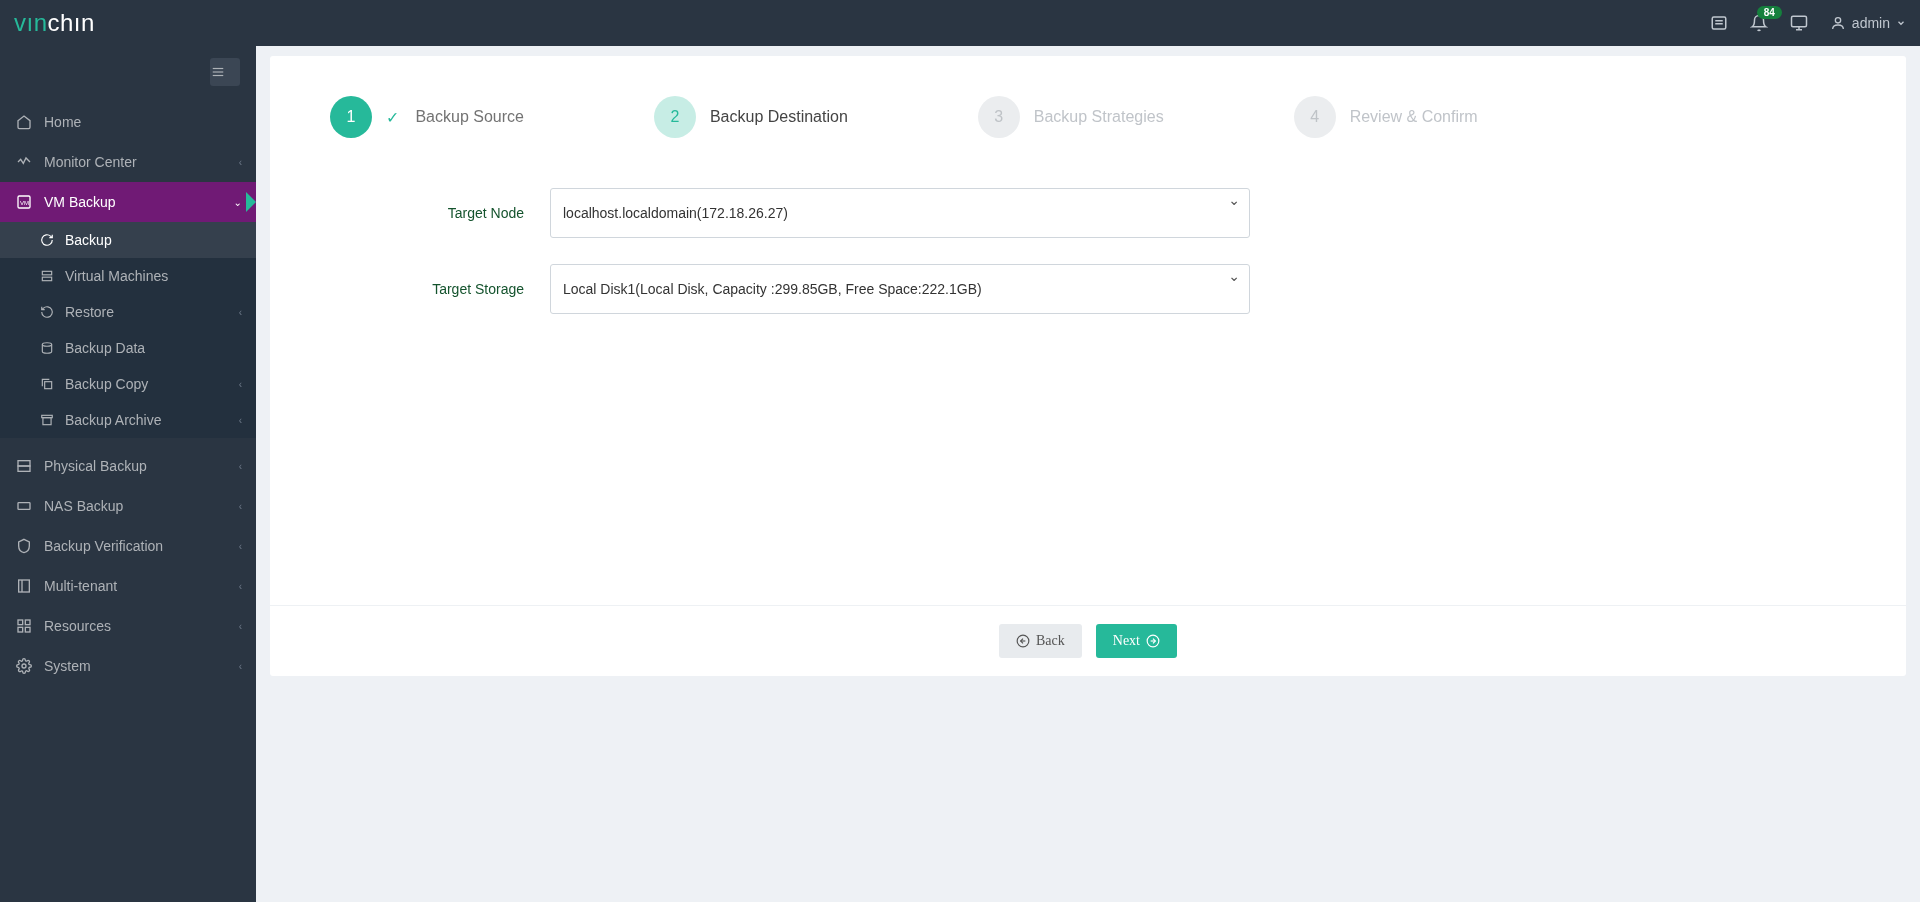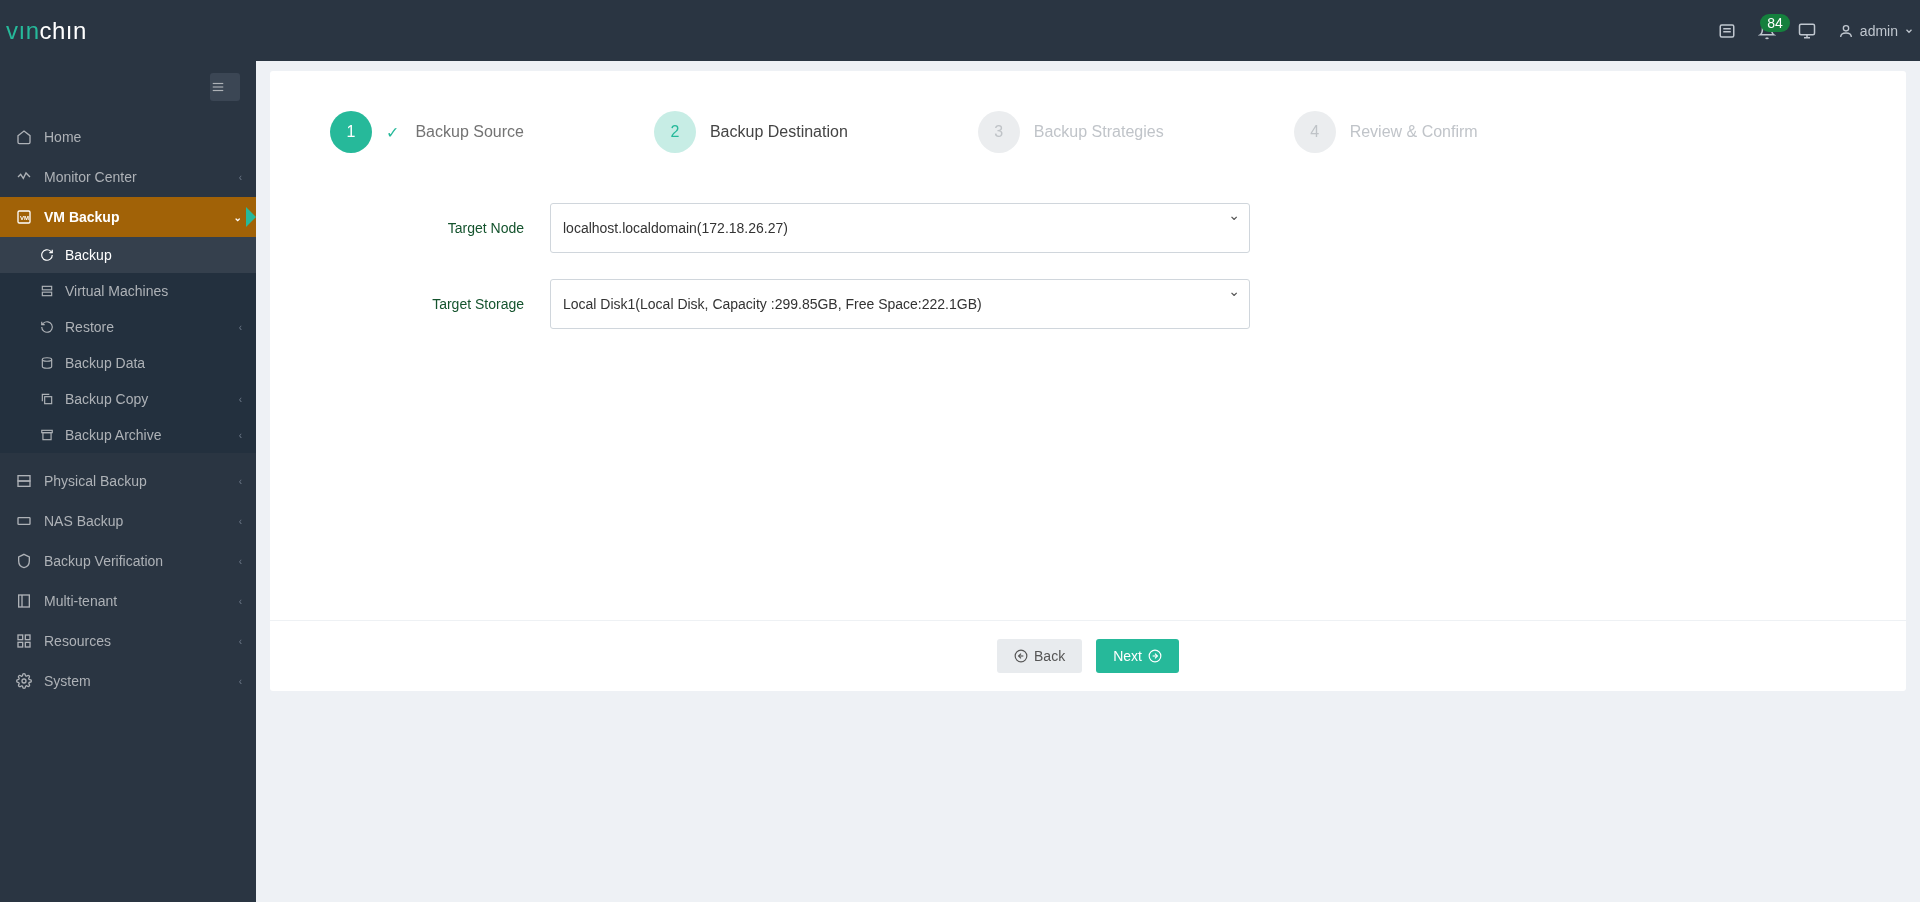--- a/index.html
+++ b/index.html
@@ -1,40 +1,40 @@
 <!DOCTYPE html>
 <html><head>
 <meta charset="utf-8">
 <style>
 * { box-sizing: border-box; margin: 0; padding: 0; }
 body { font-family: -apple-system, BlinkMacSystemFont, "Segoe UI", Arial, sans-serif; background: #eef1f5; color: #333; }
 
 
-.header { height: 61px; background: #2a3542; display: flex; align-items: center; padding: 0 6px; }
+.header { height: 46px; background: #2a3542; display: flex; align-items: center; padding: 0 14px; }
 .logo { color: #fff; font-size: 24px; font-weight: 400; letter-spacing: 0.5px; }
 .logo .vin { color: #26b99a; font-weight: 300; }
 .logo .chin { color: #fff; font-weight: 300; }
 .header-spacer { flex: 1; }
 .header-icons { display: flex; align-items: center; gap: 22px; color: #c0c7cf; }
 .hicon { cursor: pointer; font-size: 17px; }
 .bell-wrap { position: relative; }
-.bell-badge { position: absolute; top: -8px; right: -14px; background: #15803d; color: #fff; font-size: 14px; padding: 1px 7px; border-radius: 10px; font-weight: 400; }
+.bell-badge { position: absolute; top: -8px; right: -14px; background: #15803d; color: #fff; font-size: 10px; padding: 1px 7px; border-radius: 10px; font-weight: 700; }
 .user-menu { display: flex; align-items: center; gap: 6px; cursor: pointer; font-size: 14px; color: #c0c7cf; }
 
 
 .layout { display: flex; min-height: calc(100vh - 46px); }
 
 
 .sidebar { width: 256px; background: #2a3542; color: #aeb2b7; flex-shrink: 0; }
 .sb-toggle { text-align: right; padding: 12px 16px; }
 .sb-toggle-btn { background: #3b4654; color:#aeb2b7; border: none; width: 30px; height: 28px; border-radius: 3px; cursor: pointer; font-size: 16px; }
 .sb-item { display: flex; align-items: center; padding: 12px 16px; font-size: 14px; cursor: pointer; position: relative; }
 .sb-item .sb-icon { width: 16px; height: 16px; margin-right: 12px; display:inline-flex; align-items:center; justify-content:center; }
 .sb-arrow { position: absolute; right: 14px; font-size: 10px; color: #6f7b8a; }
-.sb-item.active { background: #a16207; color: #fff; font-weight: bold; }
+.sb-item.active { background: #701a75; color: #fff; }
 .sb-item.active .sb-arrow { color: #fff; }
 .sb-item.active::after { content: ""; position: absolute; right: -10px; top: 50%; transform: translateY(-50%); border: 10px solid transparent; border-left-color: #26b99a; }
 .sb-sub { background: #23303e; }
 .sb-sub .sb-subitem { display: flex; align-items:center; padding: 10px 16px 10px 40px; font-size: 14px; cursor: pointer; color: #aeb2b7; position: relative; }
 .sb-sub .sb-subitem .sb-icon{ width:15px; height:15px; margin-right:10px; display:inline-flex; align-items:center;}
 .sb-sub .sb-subitem.selected { background: #35404d; color: #fff; }
 .sb-divider { height: 8px; }
 
 
 .main { flex: 1; padding: 10px 14px 14px 14px; }
@@ -55,21 +55,21 @@
 
 
 .form-row { display: flex; align-items: center; margin-bottom: 26px; }
 .form-label { width: 220px; text-align: right; font-size: 14px; color: #14532d; padding-right: 26px; }
 .form-select { width: 700px; height: 50px; border: 1px solid #d0d6dc; border-radius: 3px; padding: 0 28px 0 12px; font-size: 14px; color: #333; appearance: none; background: #fff; cursor: pointer; }
 .select-wrap { position: relative; }
 .select-wrap::after { content: "⌄"; position: absolute; right: 10px; top: 4px; font-size: 14px; color: #555; pointer-events: none; }
 
 
 .panel-footer { position: absolute; left: 0; right: 0; bottom: 0; padding: 18px 0; display: flex; justify-content: center; gap: 14px; border-top: 1px solid #eef1f4; }
-.btn { padding: 8px 16px; border-radius: 3px; font-size: 14px; cursor: pointer; display: inline-flex; align-items: center; gap: 6px; border: 1px solid transparent; }
+.btn { padding: 8px 16px; border-radius: 3px; font-size: 14px; cursor: pointer; display: inline-flex; align-items: center; gap: 6px; border: 1px solid transparent; font-family: Liberation Serif, serif; }
 .btn-back { background: #e8ebee; color: #555; }
 .btn-next { background: #26b99a; color: #fff; }
 
 svg { display: block; }
 </style>
 </head>
 <body>
 
 <div class="header">
   <div class="logo">

